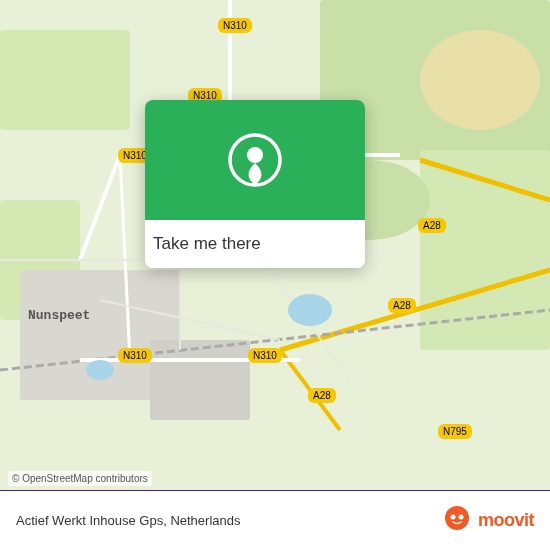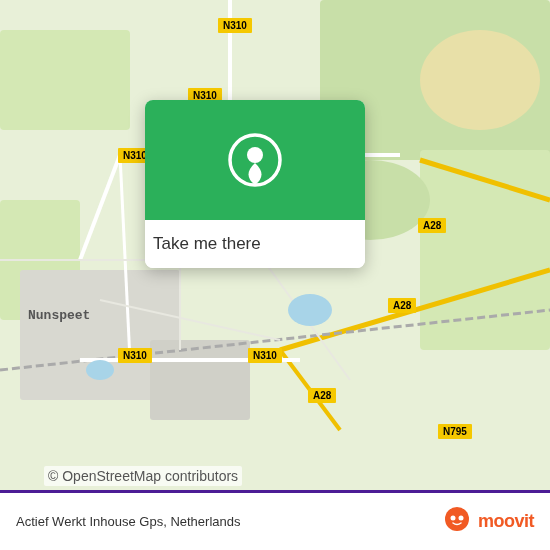--- a/index.html
+++ b/index.html
@@ -24,21 +24,21 @@
       width: 100%;
       height: 100%;
       position: absolute;
       top: 0; left: 0;
     }
 
     #footer {
       width: 550px;
       height: 60px;
       background: #ffffff;
-      border-top: 3px solid #4c1d95;
+      border-top: 1px solid #4c1d95;
       display: flex;
       align-items: center;
       justify-content: space-between;
       padding: 0 16px;
     }
 
     .footer-text {
       font-size: 13px;
       color: #333;
     }
@@ -99,37 +99,36 @@
       border: none;
       cursor: pointer;
     }
 
     
     .road-label {
       position: absolute;
       background: #f5c800;
       color: #000;
       font-size: 10px;
-      font-weight: bold;
+      font-weight: normal;
       padding: 2px 5px;
-      border-radius: 1px;
+      border-radius: 6px;
       white-space: nowrap;
     }
 
     .copyright {
       position: absolute;
       bottom: 4px;
       left: 8px;
-      font-size: 14px;
+      font-size: 10px;
       color: #555;
       background: rgba(255,255,255,0.7);
       padding: 2px 4px;
       border-radius: 2px;
       z-index: 5;
-      margin-left: 36px;
     }
 
     
     .town-label {
       position: absolute;
       font-size: 13px;
       font-weight: bold;
       color: #555;
       font-family: Liberation Mono, monospace;
     }

